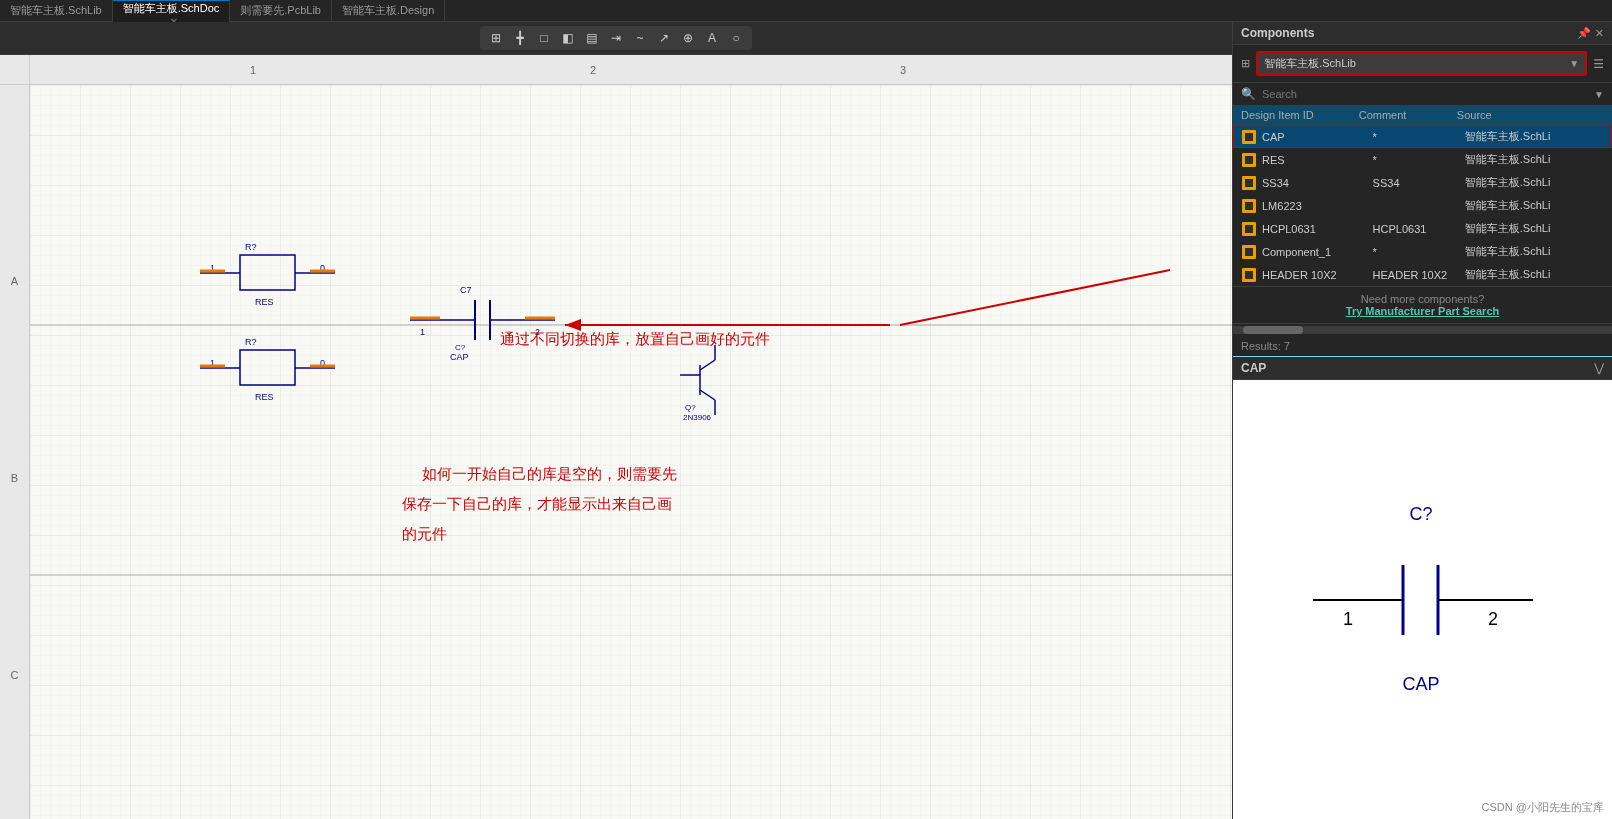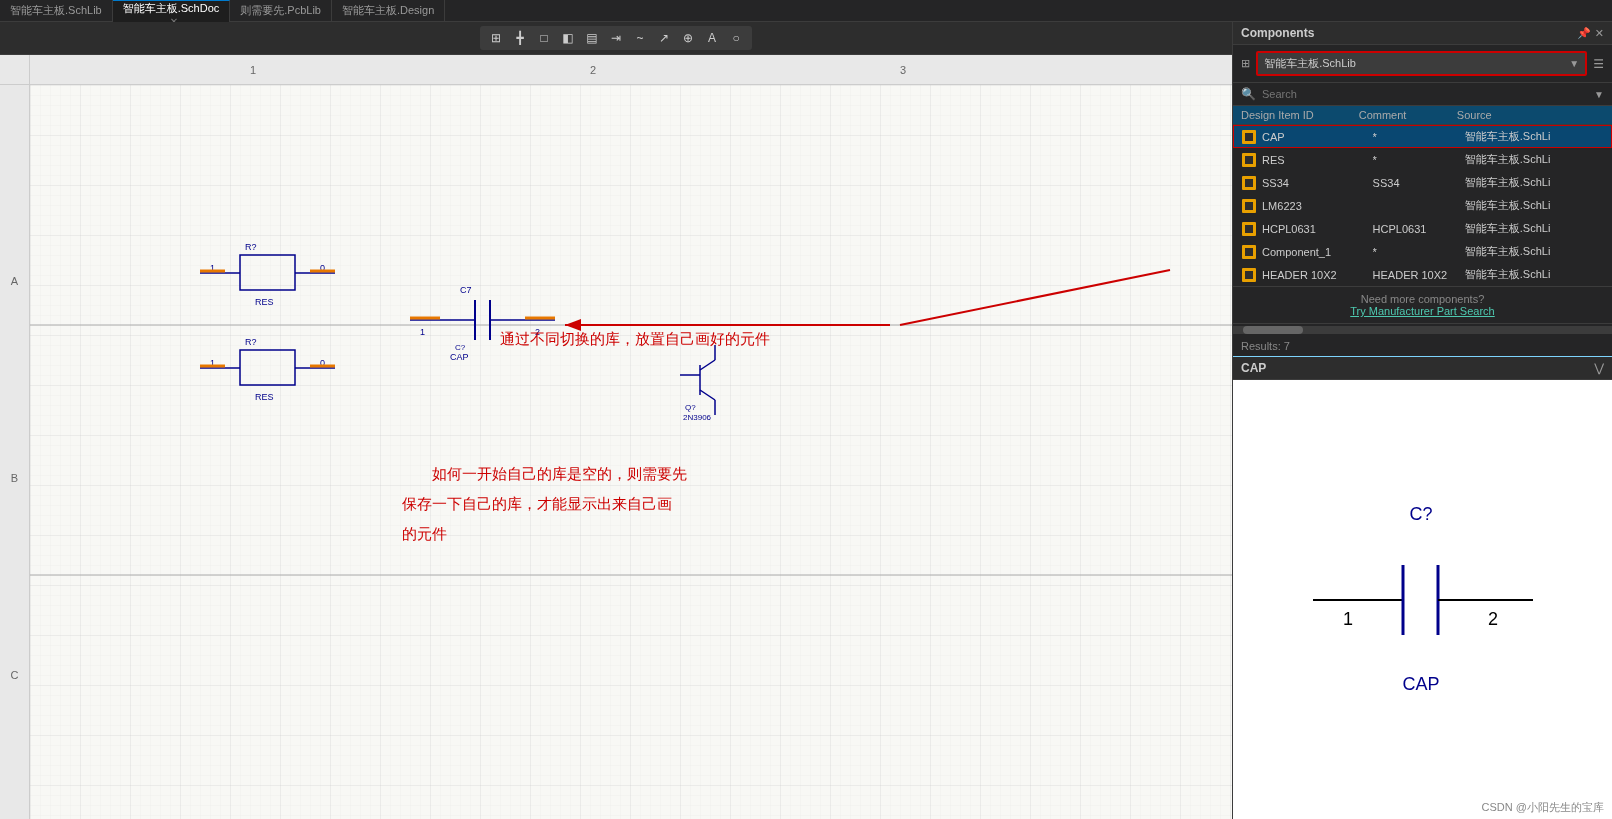--- a/index.html
+++ b/index.html
@@ -73,21 +73,21 @@
     .comp-row.highlighted { border: 1px solid #cc0000; }
     .comp-icon { width: 14px; height: 14px; background: #e8a000; border-radius: 1px; margin-right: 6px; flex-shrink: 0; display: flex; align-items: center; justify-content: center; }
     .comp-icon-inner { width: 8px; height: 8px; background: #2d2d2d; }
     .comp-cell { color: #ccc; font-size: 11px; overflow: hidden; text-overflow: ellipsis; white-space: nowrap; }
 
     
     .results-info { padding: 4px 8px; color: #888; font-size: 11px; border-bottom: 1px solid #7dd3fc; flex-shrink: 0; }
 
     
     .need-more { padding: 6px 22px; text-align: center; font-size: 11px; color: #888; border-bottom: 1px solid #3c3c3c; flex-shrink: 0; }
-    .need-more a { color: #4ec9b0; text-decoration: underline; }
+    .need-more a { color: #4ec9b0; text-decoration: underline; font-weight: bold; }
 
     
     .h-scrollbar { height: 8px; background: #3c3c3c; flex-shrink: 0; margin: 2px 0; }
     .h-scrollbar-thumb { height: 8px; width: 60px; background: #666; border-radius: 4px; margin-left: 10px; }
 
     
     .preview-section { flex: 1; display: flex; flex-direction: column; overflow: hidden; }
     .preview-header { display: flex; align-items: center; justify-content: space-between; padding: 4px 8px; background: #2d2d2d; border-bottom: 1px solid #3c3c3c; flex-shrink: 0; }
     .preview-title { font-size: 12px; color: #ccc; font-weight: bold; }
     .preview-expand { color: #999; cursor: pointer; }
@@ -225,21 +225,21 @@
               <polygon points="0 0, 8 3, 0 6" fill="#cc0000"></polygon>
             </marker>
             <marker id="arrowhead2" markerWidth="8" markerHeight="6" refX="8" refY="3" orient="auto">
               <polygon points="0 0, 8 3, 0 6" fill="#cc0000"></polygon>
             </marker>
           </defs>
         </svg>
 
         
         <div class="annotation" style="top: 245px; left: 470px; font-size: 15px;">通过不同切换的库，放置自己画好的元件</div>
-        <div class="annotation" style="top: 380px; left: 402px; font-size: 15px;">如何一开始自己的库是空的，则需要先</div>
+        <div class="annotation" style="top: 380px; left: 392px; font-size: 15px;">如何一开始自己的库是空的，则需要先</div>
         <div class="annotation" style="top: 410px; left: 372px; font-size: 15px;">保存一下自己的库，才能显示出来自己画</div>
         <div class="annotation" style="top: 440px; left: 372px; font-size: 15px;">的元件</div>
       </div>
     </div>
   </div>
 
   <div class="right-panel">
 
     <div class="panel-header">
       <span class="panel-title">Components</span>

